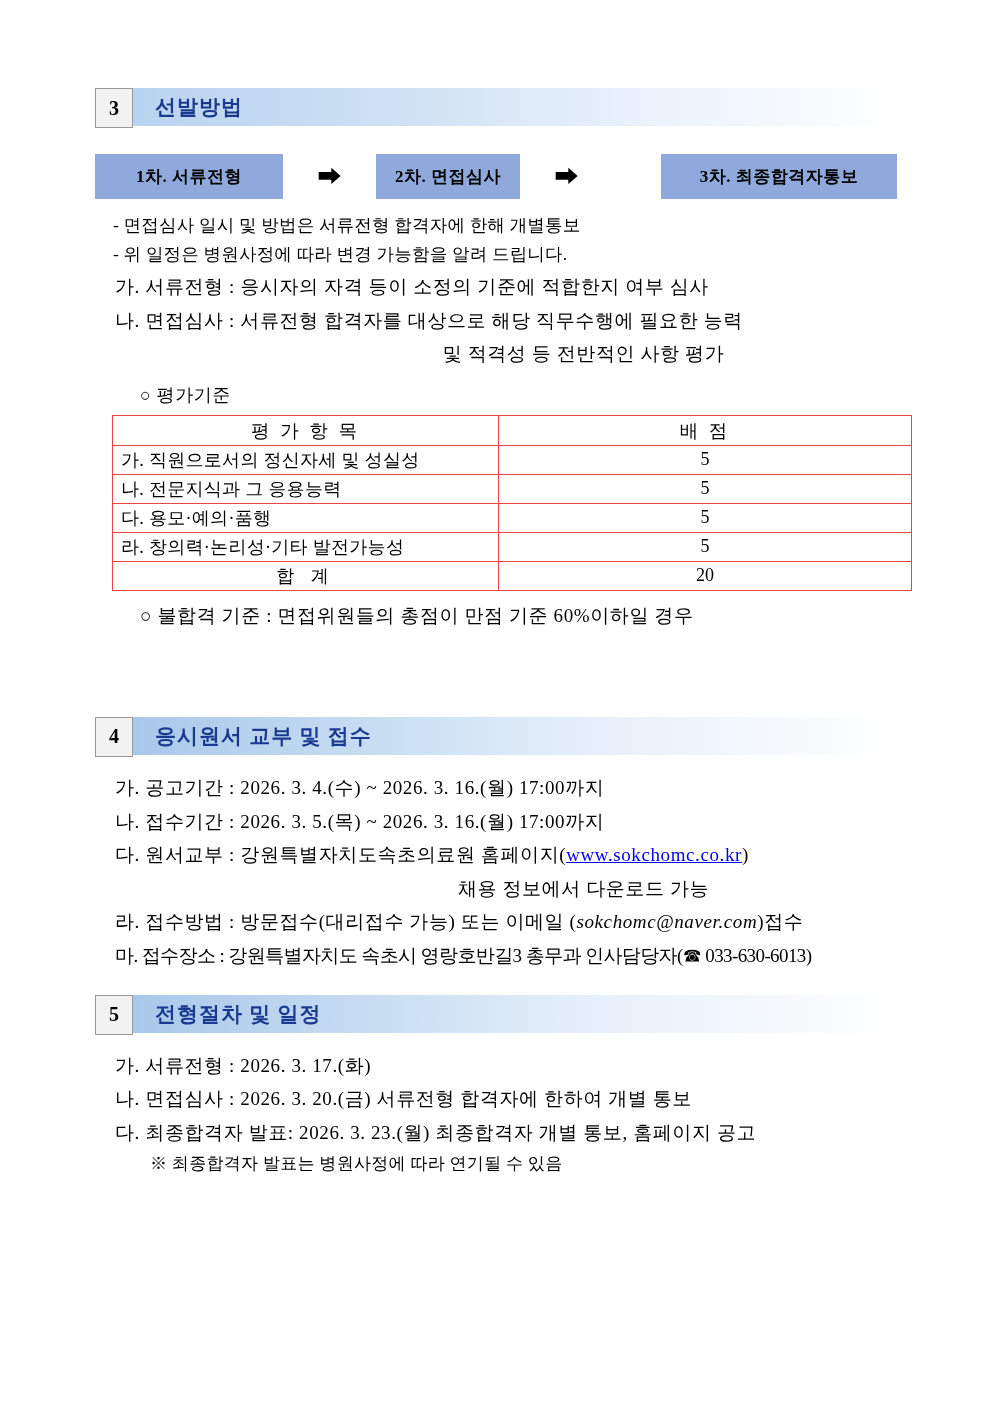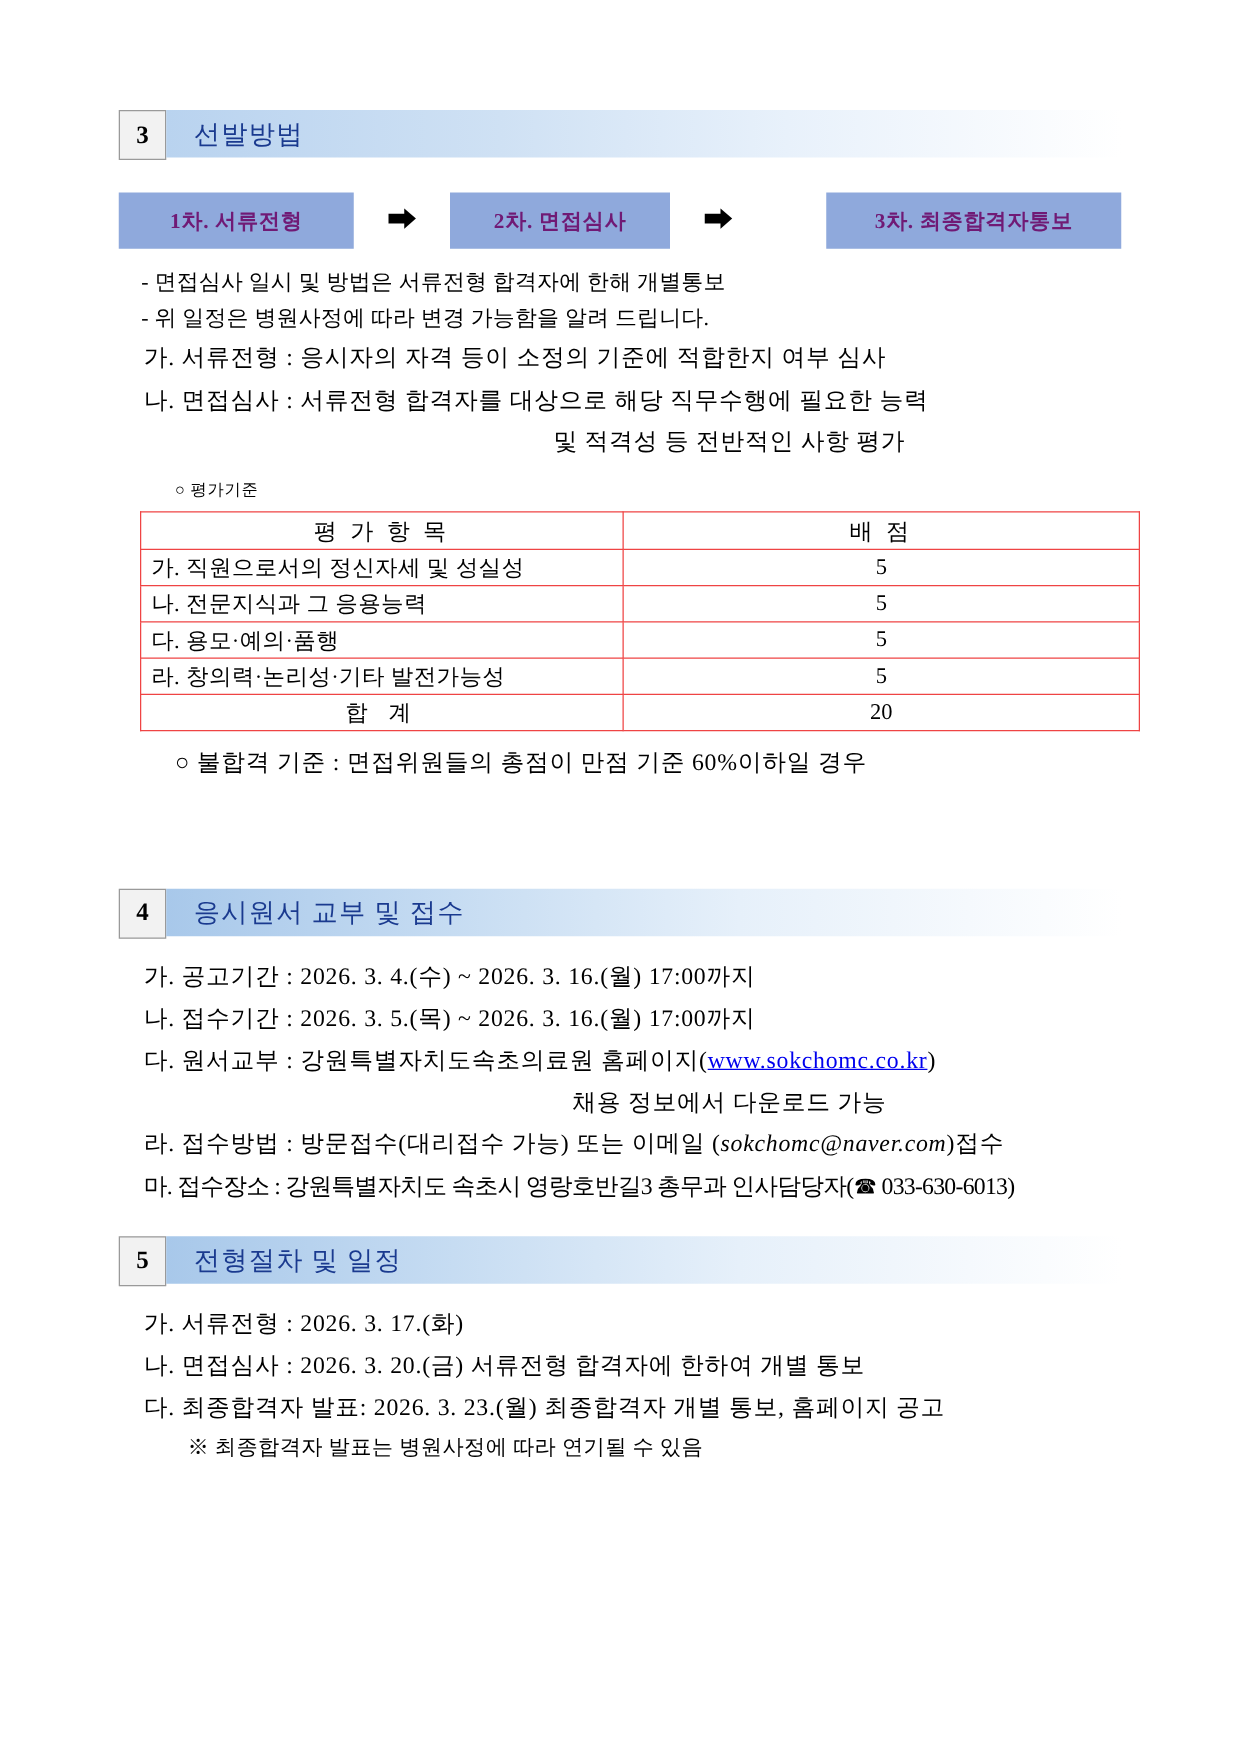--- a/index.html
+++ b/index.html
@@ -45,48 +45,48 @@
     color: #000;
   }
   .sec-title {
     flex: 1;
     height: 38px;
     display: flex;
     align-items: center;
     padding-left: 22px;
     box-sizing: border-box;
     font-size: 21px;
-    font-weight: normal;
+    font-weight: bold;
     color: #1a3a8f;
     background: linear-gradient(to right, #b9d3ef 0%, #cfe1f4 35%, #e8f1fb 65%, #ffffff 100%);
     letter-spacing: 1px;
   }
   .sec-title.wide-gradient {
     background: linear-gradient(to right, #a8c8ea 0%, #c6dcf2 30%, #e6f0fa 60%, #ffffff 100%);
   }
 
   
   .flow {
     display: flex;
     align-items: center;
     margin-top: 26px;
     margin-left: 95px;
     margin-right: 95px;
   }
   .flow-box {
     background: #8fa9dc;
-    color: #701a75;
+    color: #000000;
     font-weight: bold;
     font-size: 17px;
     text-align: center;
     padding: 11px 0;
     letter-spacing: 0.5px;
   }
   .flow-box.b1 { width: 188px; }
-  .flow-box.b2 { width: 176px; }
+  .flow-box.b2 { width: 144px; }
   .flow-box.b3 { width: 236px; margin-left: 48px; }
   .arrow {
     flex: 1;
     text-align: center;
     font-size: 24px;
     color: #000;
     line-height: 1;
   }
 
   
@@ -107,21 +107,21 @@
     margin-left: 115px;
     margin-right: 80px;
     letter-spacing: 0.6px;
     line-height: 1.35;
   }
   .item-line.indent-cont {
     margin-left: 255px;
     text-align: center;
   }
   .sub-line {
-    font-size: 13px;
+    font-size: 18px;
     margin-left: 140px;
     margin-top: 16px;
     letter-spacing: 0.6px;
   }
 
   
   table.eval {
     border-collapse: collapse;
     margin-left: 112px;
     margin-top: 8px;

